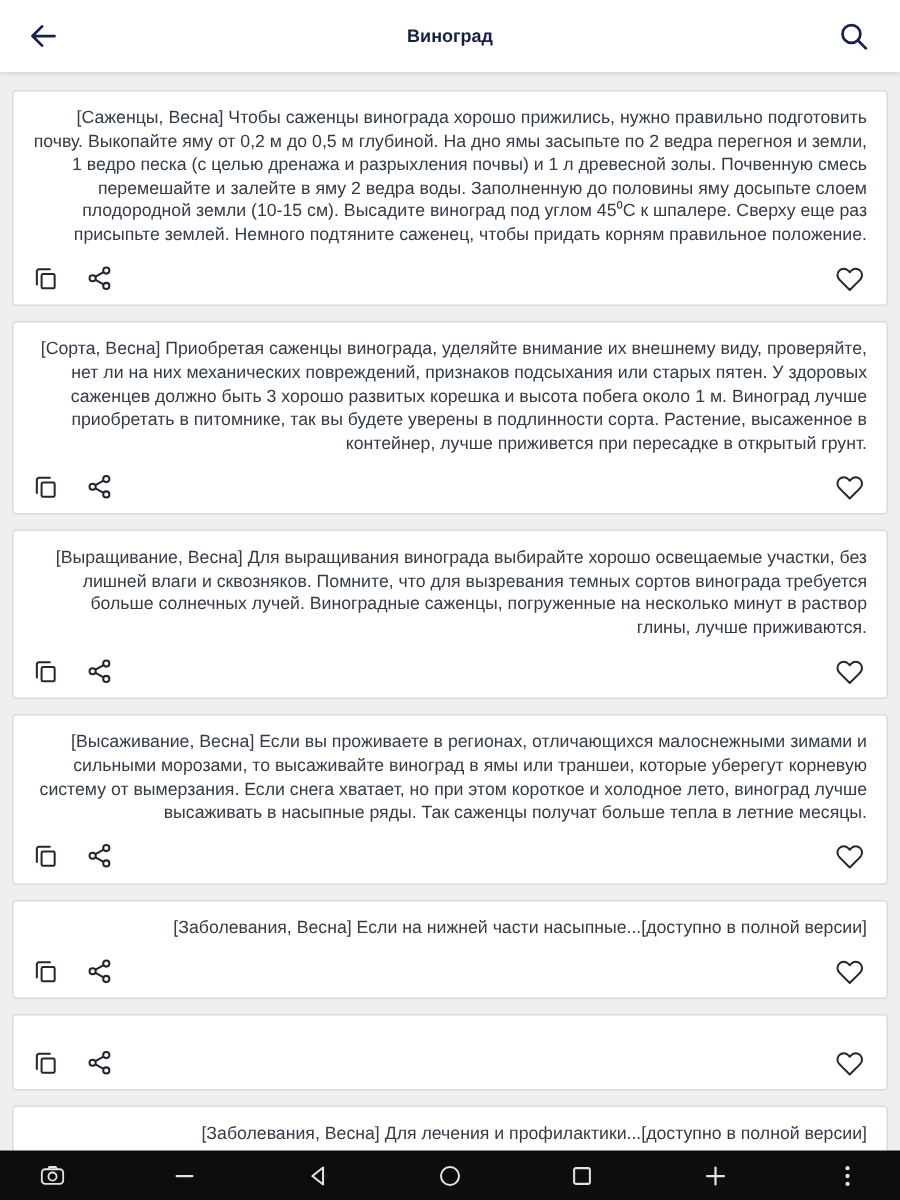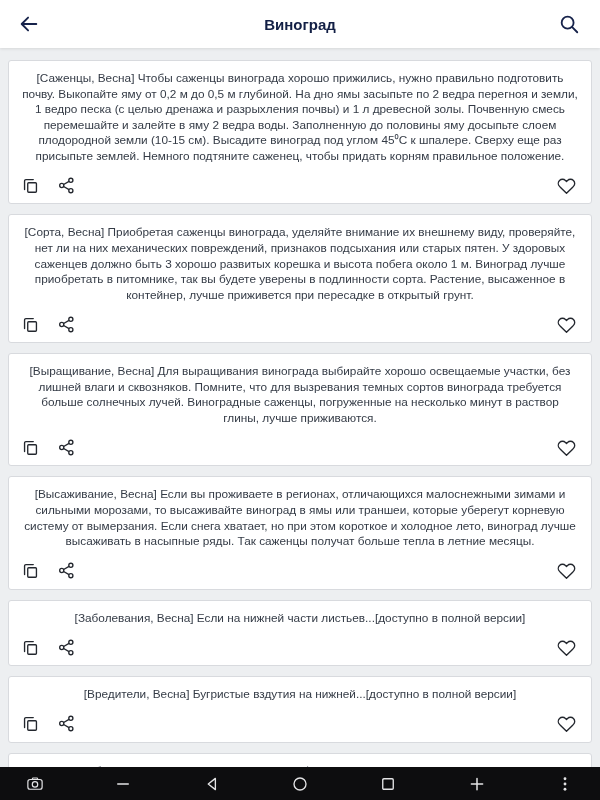--- a/index.html
+++ b/index.html
@@ -20,21 +20,21 @@
     align-items: center;
     justify-content: space-between;
     padding: 0 18px;
     box-shadow: 0 1px 3px rgba(0,0,0,0.10);
     z-index: 5;
   }
   .appbar-title {
     position: absolute;
     left: 0; right: 0;
     text-align: center;
-    font-size: 15px;
+    font-size: 12px;
     font-weight: bold;
     color: #121f45;
     pointer-events: none;
   }
   .appbar-btn {
     background: none; border: none; padding: 0; margin: 0;
     width: 24px; height: 24px; cursor: pointer;
     color: #16224a;
     z-index: 6;
   }
@@ -52,21 +52,21 @@
     border-radius: 3px;
     margin: 10px 8px 0 8px;
     padding: 10px 10px 4px 10px;
   }
   .card-text {
     margin: 0 auto;
     max-width: 556px;
     font-size: 11.8px;
     line-height: 1.32;
     color: #343b46;
-    text-align: center;
+    text-align: right;
   }
   .card-actions {
     display: flex;
     align-items: center;
     margin-top: 9px;
     padding: 2px 2px 4px 2px;
   }
   .icon-btn {
     background: none; border: none; padding: 0;
     margin-right: 16px;
@@ -246,42 +246,41 @@
         </button>
       <button class="icon-btn fav">
           <svg>
             <use href="#i-heart"></use>
           </svg>
         </button>
     </div>
   </article>
 
   <article class="card">
-    <p class="card-text">[Заболевания, Весна] Если на нижней части листьев...[доступно в полной версии]</p>
-    <div class="card-actions">
-      <button class="icon-btn">
-          <svg>
-            <use href="#i-copy"></use>
-          </svg>
-        </button>
-      <button class="icon-btn">
-          <svg>
-            <use href="#i-share"></use>
-          </svg>
-        </button>
-      <button class="icon-btn fav">
-          <svg>
-            <use href="#i-heart"></use>
-          </svg>
-        </button>
-    </div>
-  </article>
-
-  <article class="card">
-    <p class="card-text">[Вредители, Весна] Бугристые вздутия на нижней...[доступно в полной версии]</p>
+    <p class="card-text">[Заболевания, Весна] Если на нижней части насыпные...[доступно в полной версии]</p>
+    <div class="card-actions">
+      <button class="icon-btn">
+          <svg>
+            <use href="#i-copy"></use>
+          </svg>
+        </button>
+      <button class="icon-btn">
+          <svg>
+            <use href="#i-share"></use>
+          </svg>
+        </button>
+      <button class="icon-btn fav">
+          <svg>
+            <use href="#i-heart"></use>
+          </svg>
+        </button>
+    </div>
+  </article>
+
+  <article class="card">
     <div class="card-actions">
       <button class="icon-btn">
           <svg>
             <use href="#i-copy"></use>
           </svg>
         </button>
       <button class="icon-btn">
           <svg>
             <use href="#i-share"></use>
           </svg>

